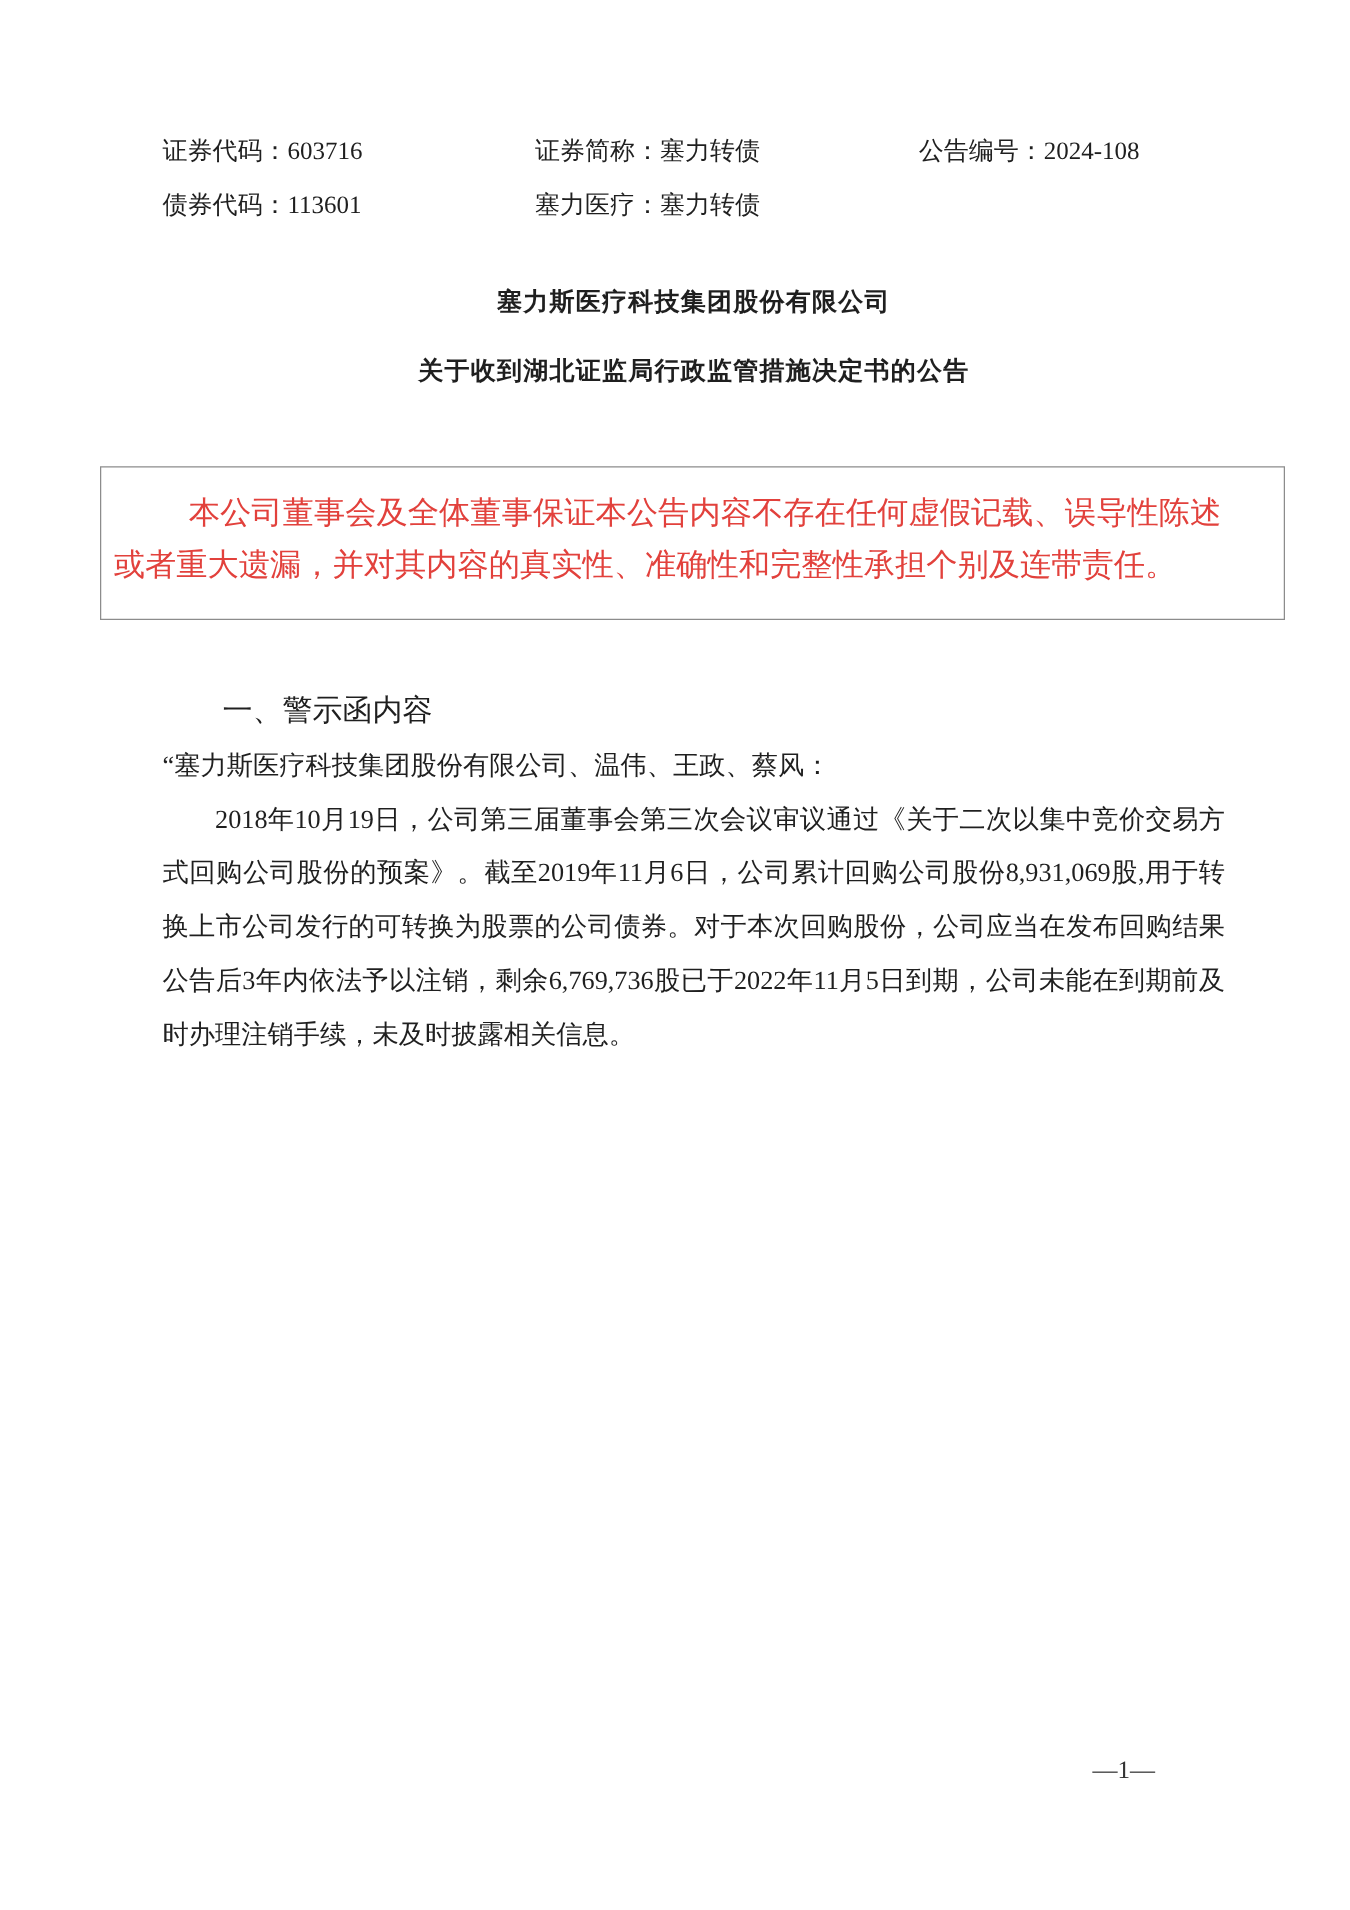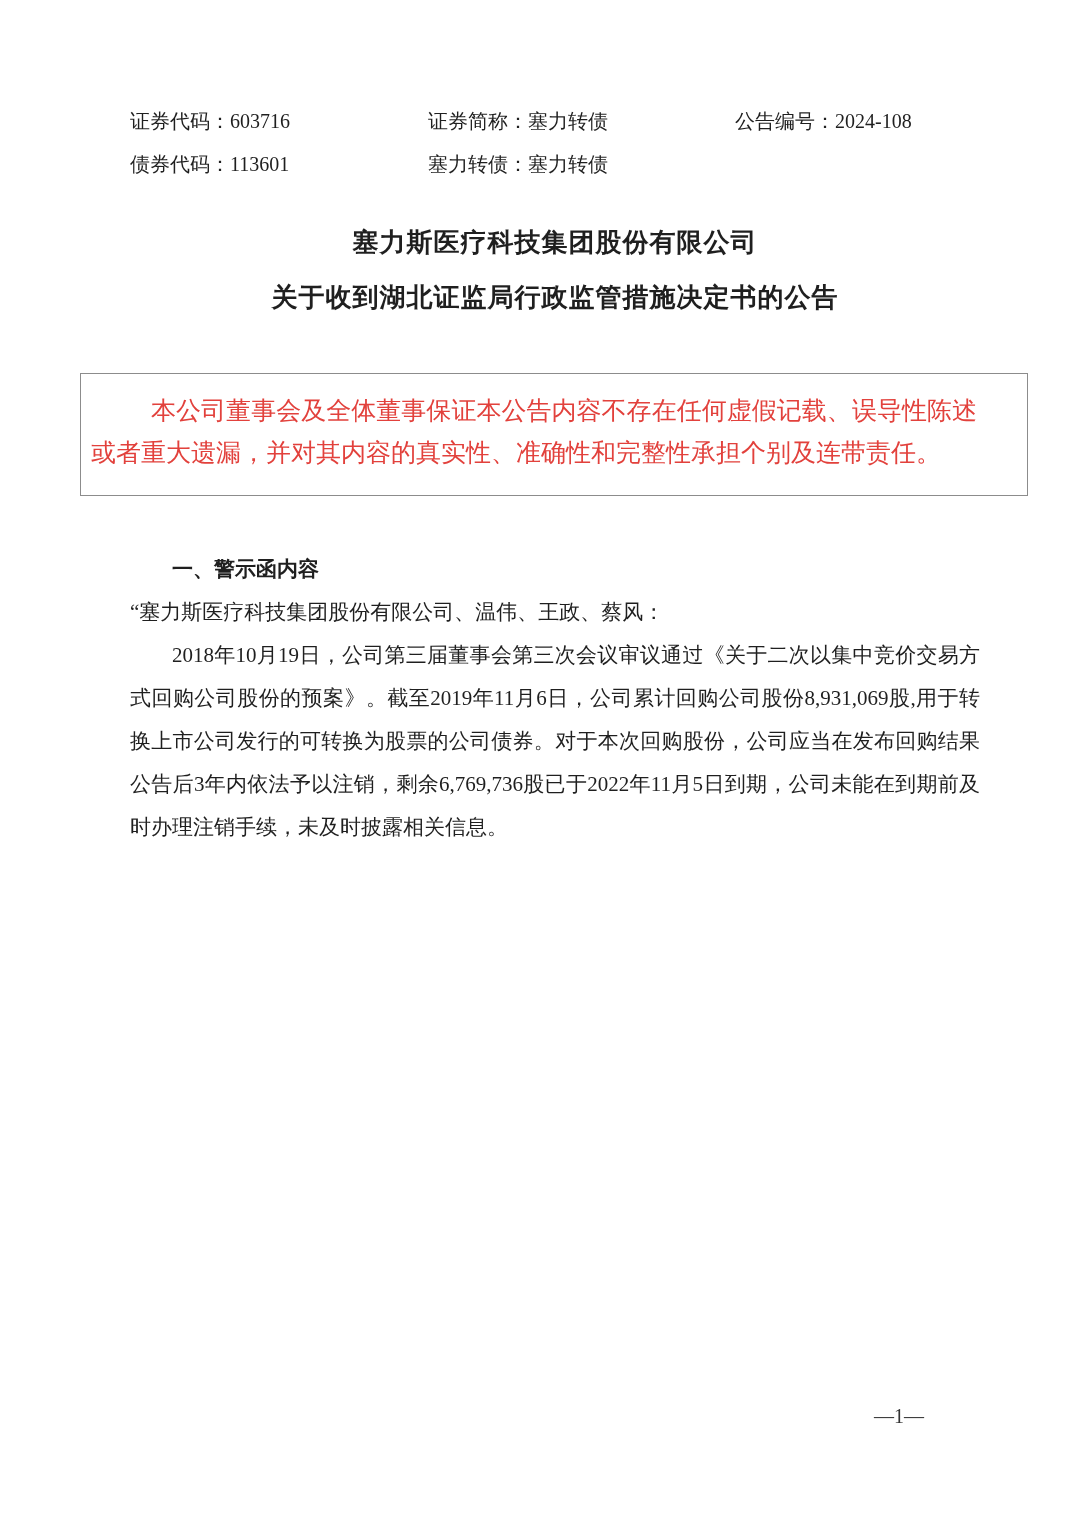--- a/index.html
+++ b/index.html
@@ -22,21 +22,21 @@
     position:relative;
   }
   
   .doc-header{font-size:20px;line-height:43px;}
   .header-row{display:grid;grid-template-columns:298px 307px 1fr;}
   .header-field{white-space:nowrap;}
   
   .doc-title{
     margin-top:29px;
     text-align:center;
-    font-size:26px;line-height:55px;
+    font-size:20px;line-height:55px;
     font-weight:bold;
     letter-spacing:1px;
   }
   
   .disclaimer-box{
     margin:48px -48px 0 -50px;
     border:1px solid var(--box-border);
     padding:16px 50px 21px 10px;
   }
   .disclaimer-box p{
@@ -44,22 +44,22 @@
     font-size:25px;line-height:42px;
     text-indent:2.4em;
     text-align:justify;
   }
   
   .doc-body{margin-top:52px;font-size:21px;line-height:43px;}
   .doc-body p{text-align:justify;}
   .doc-body p.indent{text-indent:2em;}
   .section-heading{
     margin-top:37px;
-    font-size:21px;line-height:43px;
-    font-weight:bold;
+    font-size:24px;line-height:43px;
+    font-weight:normal;
     text-indent:2em;
   }
   
   .doc-footer{
     position:absolute;
     left:130px;right:128px;
     bottom:90px;
     text-align:right;
     padding-right:28px;
     font-size:20px;line-height:43px;
@@ -72,21 +72,21 @@
 <div class="page">
 
   <div class="doc-header">
     <div class="header-row">
       <span class="header-field"><span>证券代码：</span><span>603716</span></span>
       <span class="header-field"><span>证券简称：</span><span>塞力转债</span></span>
       <span class="header-field"><span>公告编号：</span><span>2024-108</span></span>
     </div>
     <div class="header-row">
       <span class="header-field"><span>债券代码：</span><span>113601</span></span>
-      <span class="header-field"><span>塞力转债：</span><span>塞力转债</span></span>
+      <span class="header-field"><span>塞力医疗：</span><span>塞力转债</span></span>
       <span class="header-field"></span>
     </div>
   </div>
 
   <h1 class="doc-title">
     <div>塞力斯医疗科技集团股份有限公司</div>
     <div>关于收到湖北证监局行政监管措施决定书的公告</div>
   </h1>
 
   <div class="disclaimer-box">

